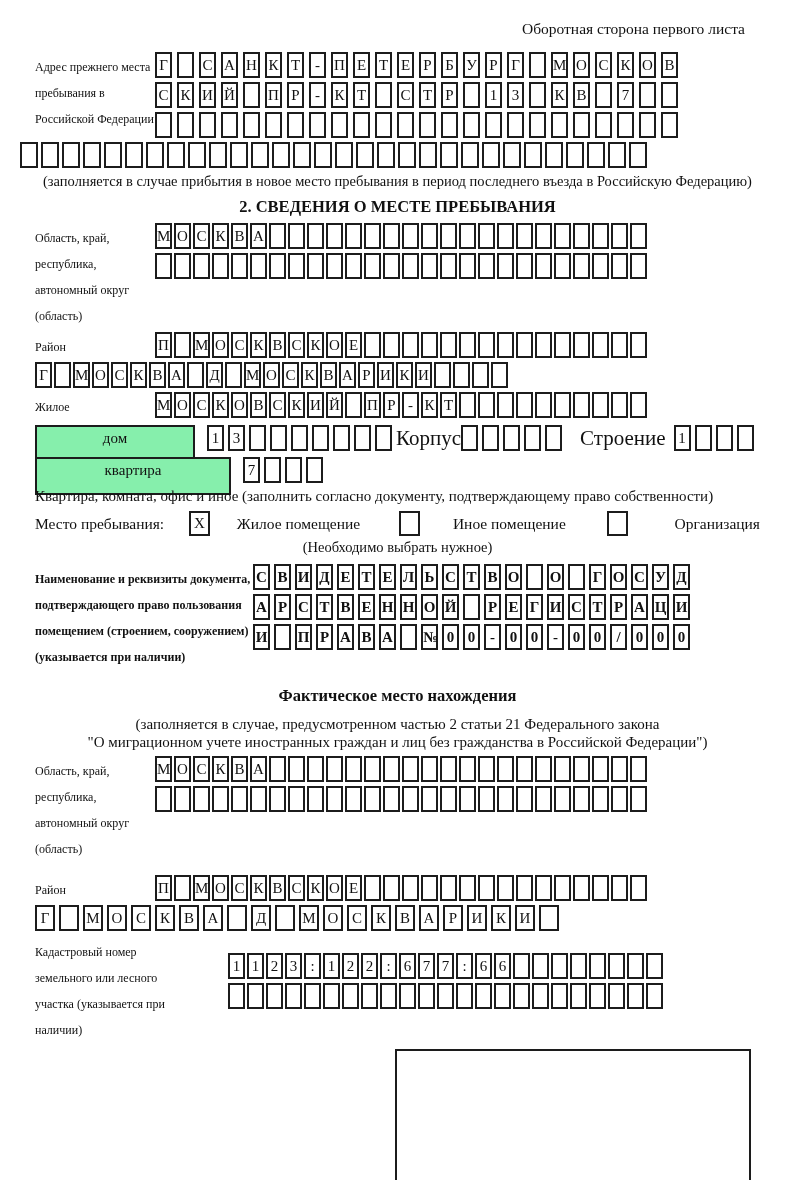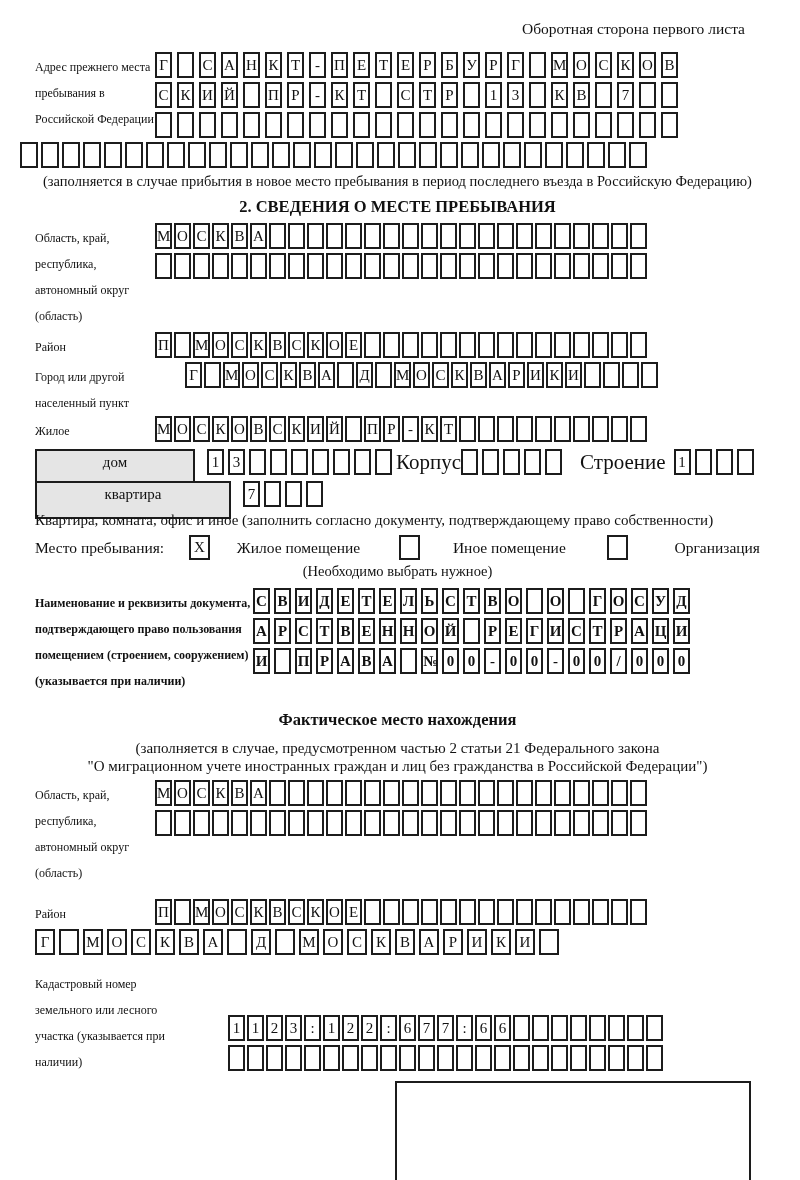--- a/index.html
+++ b/index.html
@@ -27,21 +27,21 @@
   .g24 .cell { margin-right: 5px; }        
   .g30 .cell { width: 18px; margin-right: 3px; } 
   .gw  .cell { width: 20px; margin-right: 4px; } 
 
   .note { text-align: center; font-size: 14.5px; line-height: 18px; }
   .sec-title { text-align: center; font-weight: bold; font-size: 16.5px; }
   .caption { font-size: 15px; line-height: 18px; }
 
   .widebox {
     display: inline-block; border: 2px solid #1c1c1c; height: 38px;
-    line-height: 23px; text-align: center; vertical-align: top; background: #e5e5e5;
+    line-height: 23px; text-align: center; vertical-align: top; background: #86efac;
   }
   .inline-lbl { display: inline-block; vertical-align: top; line-height: 27px; font-size: 21px; }
 
   .chk {
     display: inline-block; width: 21px; height: 25px; line-height: 21px;
     border: 2px solid #1c1c1c; text-align: center; font-size: 15px;
     vertical-align: middle; background: #fff;
   }
   .stay-row { display: flex; align-items: center; white-space: nowrap; justify-content: space-between; }
 
@@ -80,21 +80,20 @@
   </div>
 
   <div class="field mt3">
     <div class="flabel">Район</div>
     <div class="fbody">
       <div class="boxrow g23"><span class="cell">П</span><span class="cell"></span><span class="cell">М</span><span class="cell">О</span><span class="cell">С</span><span class="cell">К</span><span class="cell">В</span><span class="cell">С</span><span class="cell">К</span><span class="cell">О</span><span class="cell">Е</span><span class="cell"></span><span class="cell"></span><span class="cell"></span><span class="cell"></span><span class="cell"></span><span class="cell"></span><span class="cell"></span><span class="cell"></span><span class="cell"></span><span class="cell"></span><span class="cell"></span><span class="cell"></span><span class="cell"></span><span class="cell"></span><span class="cell"></span></div>
     </div>
   </div>
 
   <div class="field">
-    <div class="flabel wide">Город или другой населенный пункт</div>
     <div class="fbody">
       <div class="boxrow g23"><span class="cell">Г</span><span class="cell"></span><span class="cell">М</span><span class="cell">О</span><span class="cell">С</span><span class="cell">К</span><span class="cell">В</span><span class="cell">А</span><span class="cell"></span><span class="cell">Д</span><span class="cell"></span><span class="cell">М</span><span class="cell">О</span><span class="cell">С</span><span class="cell">К</span><span class="cell">В</span><span class="cell">А</span><span class="cell">Р</span><span class="cell">И</span><span class="cell">К</span><span class="cell">И</span><span class="cell"></span><span class="cell"></span><span class="cell"></span><span class="cell"></span></div>
     </div>
   </div>
 
   <div class="field">
     <div class="flabel">Жилое</div>
     <div class="fbody">
       <div class="boxrow g23"><span class="cell">М</span><span class="cell">О</span><span class="cell">С</span><span class="cell">К</span><span class="cell">О</span><span class="cell">В</span><span class="cell">С</span><span class="cell">К</span><span class="cell">И</span><span class="cell">Й</span><span class="cell"></span><span class="cell">П</span><span class="cell">Р</span><span class="cell">-</span><span class="cell">К</span><span class="cell">Т</span><span class="cell"></span><span class="cell"></span><span class="cell"></span><span class="cell"></span><span class="cell"></span><span class="cell"></span><span class="cell"></span><span class="cell"></span><span class="cell"></span><span class="cell"></span></div>
     </div>
@@ -147,21 +146,21 @@
       <div class="boxrow g23"><span class="cell">П</span><span class="cell"></span><span class="cell">М</span><span class="cell">О</span><span class="cell">С</span><span class="cell">К</span><span class="cell">В</span><span class="cell">С</span><span class="cell">К</span><span class="cell">О</span><span class="cell">Е</span><span class="cell"></span><span class="cell"></span><span class="cell"></span><span class="cell"></span><span class="cell"></span><span class="cell"></span><span class="cell"></span><span class="cell"></span><span class="cell"></span><span class="cell"></span><span class="cell"></span><span class="cell"></span><span class="cell"></span><span class="cell"></span><span class="cell"></span></div>
     </div>
   </div>
 
   <div class="field">
     <div class="fbody">
       <div class="boxrow gw"><span class="cell">Г</span><span class="cell"></span><span class="cell">М</span><span class="cell">О</span><span class="cell">С</span><span class="cell">К</span><span class="cell">В</span><span class="cell">А</span><span class="cell"></span><span class="cell">Д</span><span class="cell"></span><span class="cell">М</span><span class="cell">О</span><span class="cell">С</span><span class="cell">К</span><span class="cell">В</span><span class="cell">А</span><span class="cell">Р</span><span class="cell">И</span><span class="cell">К</span><span class="cell">И</span><span class="cell"></span></div>
     </div>
   </div>
 
-  <div class="field" style="margin-top:10px;align-items:flex-end;">
+  <div class="field" style="margin-top:2px;">
     <div class="flabel wide">Кадастровый номер земельного или лесного участка (указывается при наличии)</div>
     <div class="fbody" style="padding-top:16px;">
       <div class="boxrow g23" style="margin-left:43px;"><span class="cell">1</span><span class="cell">1</span><span class="cell">2</span><span class="cell">3</span><span class="cell">:</span><span class="cell">1</span><span class="cell">2</span><span class="cell">2</span><span class="cell">:</span><span class="cell">6</span><span class="cell">7</span><span class="cell">7</span><span class="cell">:</span><span class="cell">6</span><span class="cell">6</span><span class="cell"></span><span class="cell"></span><span class="cell"></span><span class="cell"></span><span class="cell"></span><span class="cell"></span><span class="cell"></span><span class="cell"></span></div>
       <div class="boxrow g23" style="margin-left:43px;"><span class="cell"></span><span class="cell"></span><span class="cell"></span><span class="cell"></span><span class="cell"></span><span class="cell"></span><span class="cell"></span><span class="cell"></span><span class="cell"></span><span class="cell"></span><span class="cell"></span><span class="cell"></span><span class="cell"></span><span class="cell"></span><span class="cell"></span><span class="cell"></span><span class="cell"></span><span class="cell"></span><span class="cell"></span><span class="cell"></span><span class="cell"></span><span class="cell"></span><span class="cell"></span></div>
     </div>
   </div>
 
   <div class="stamp-box" style="margin-top:6px;"></div>
 
 </div>

